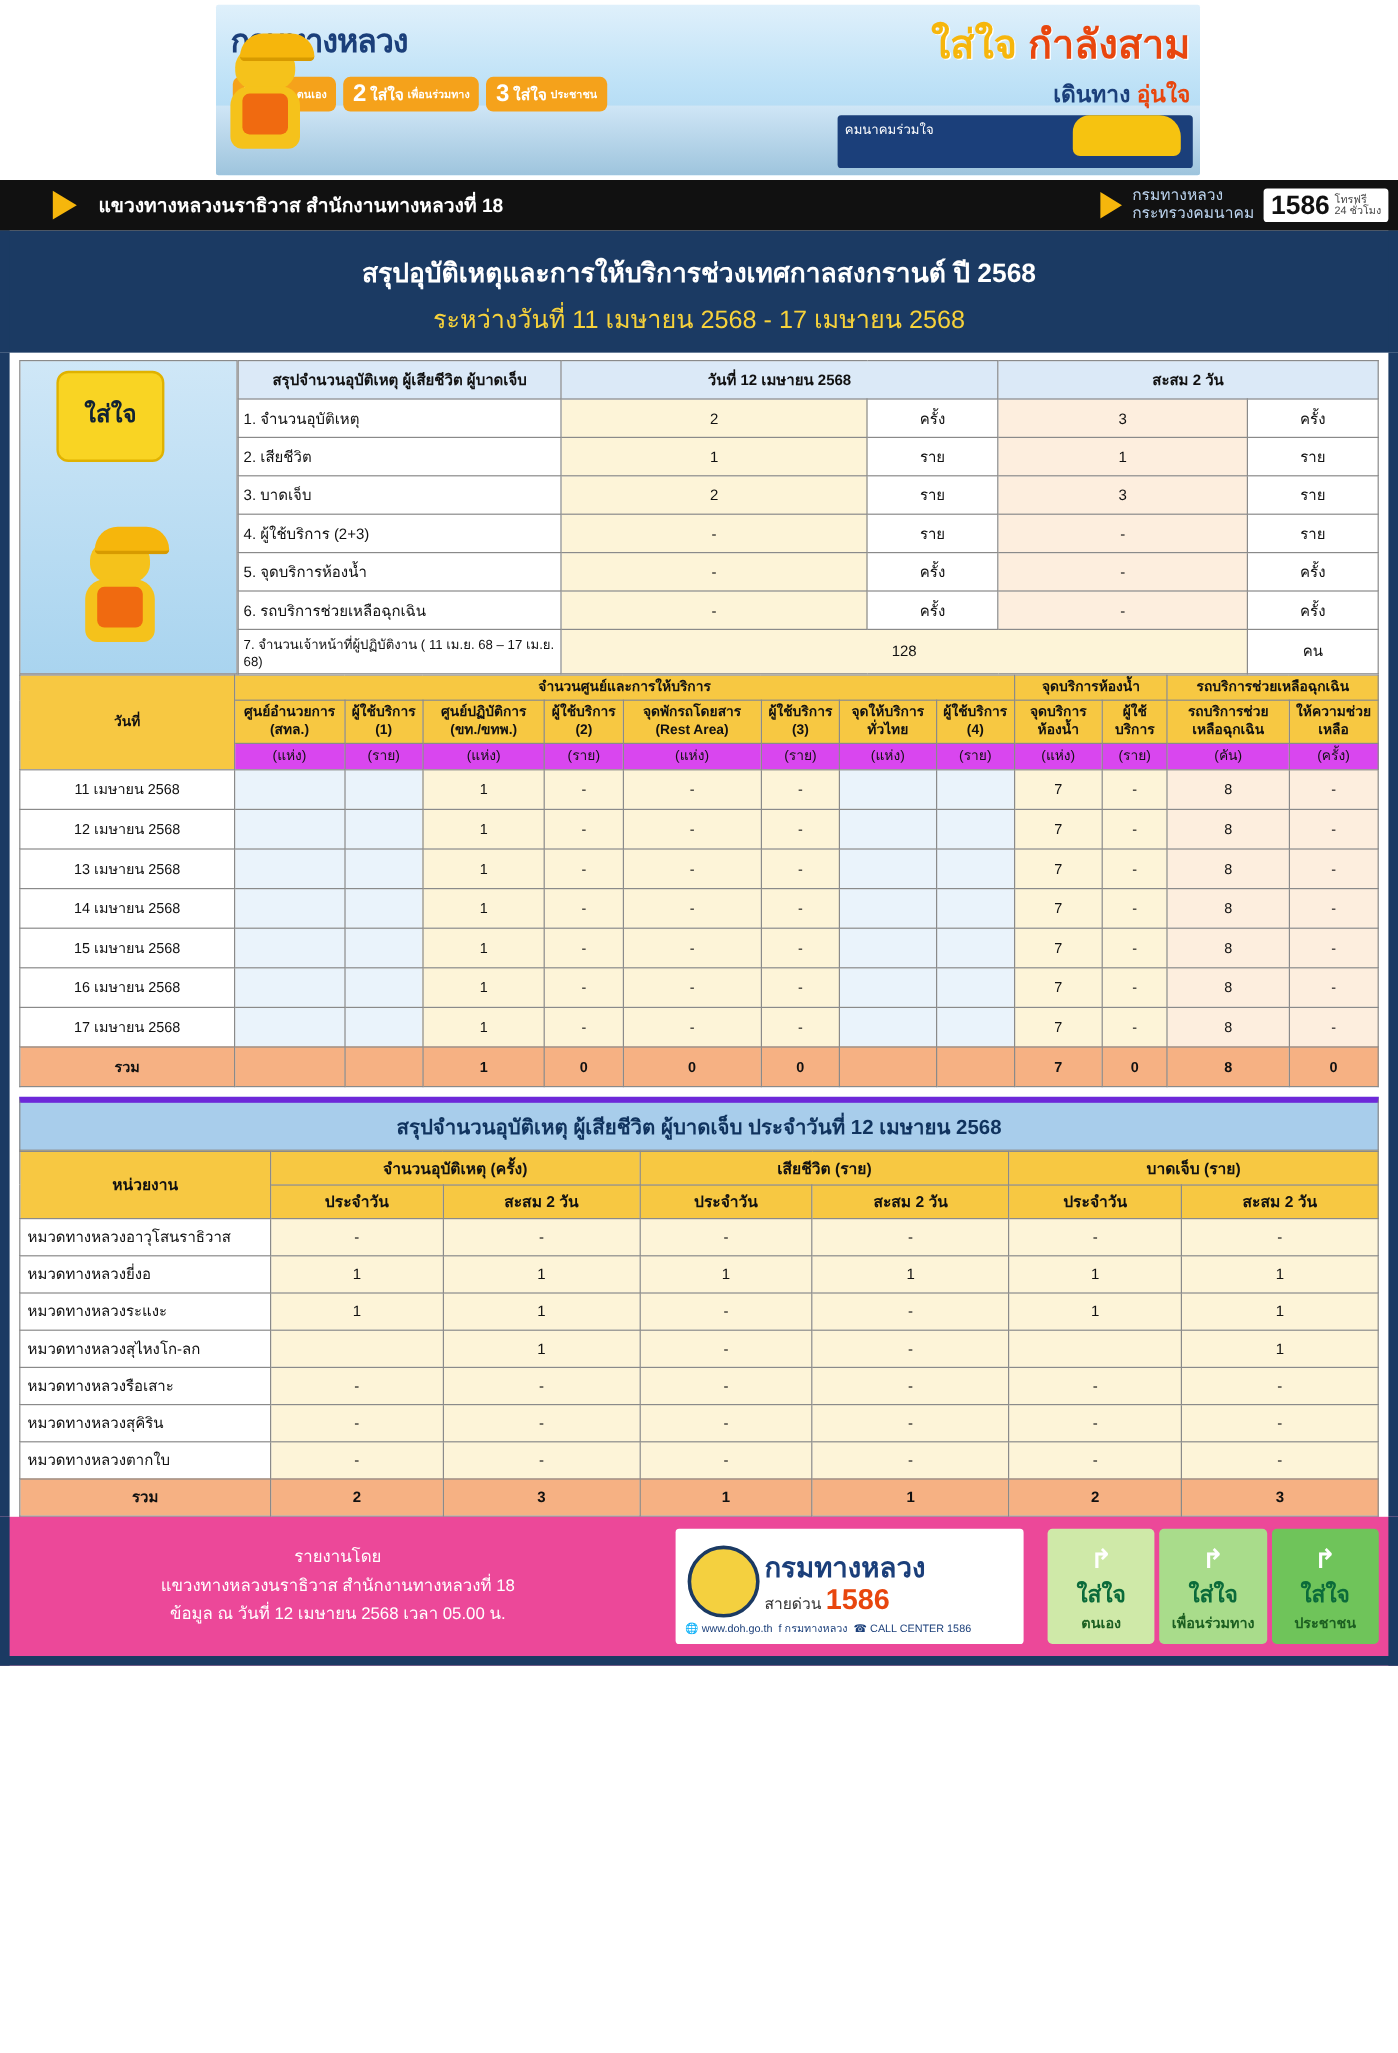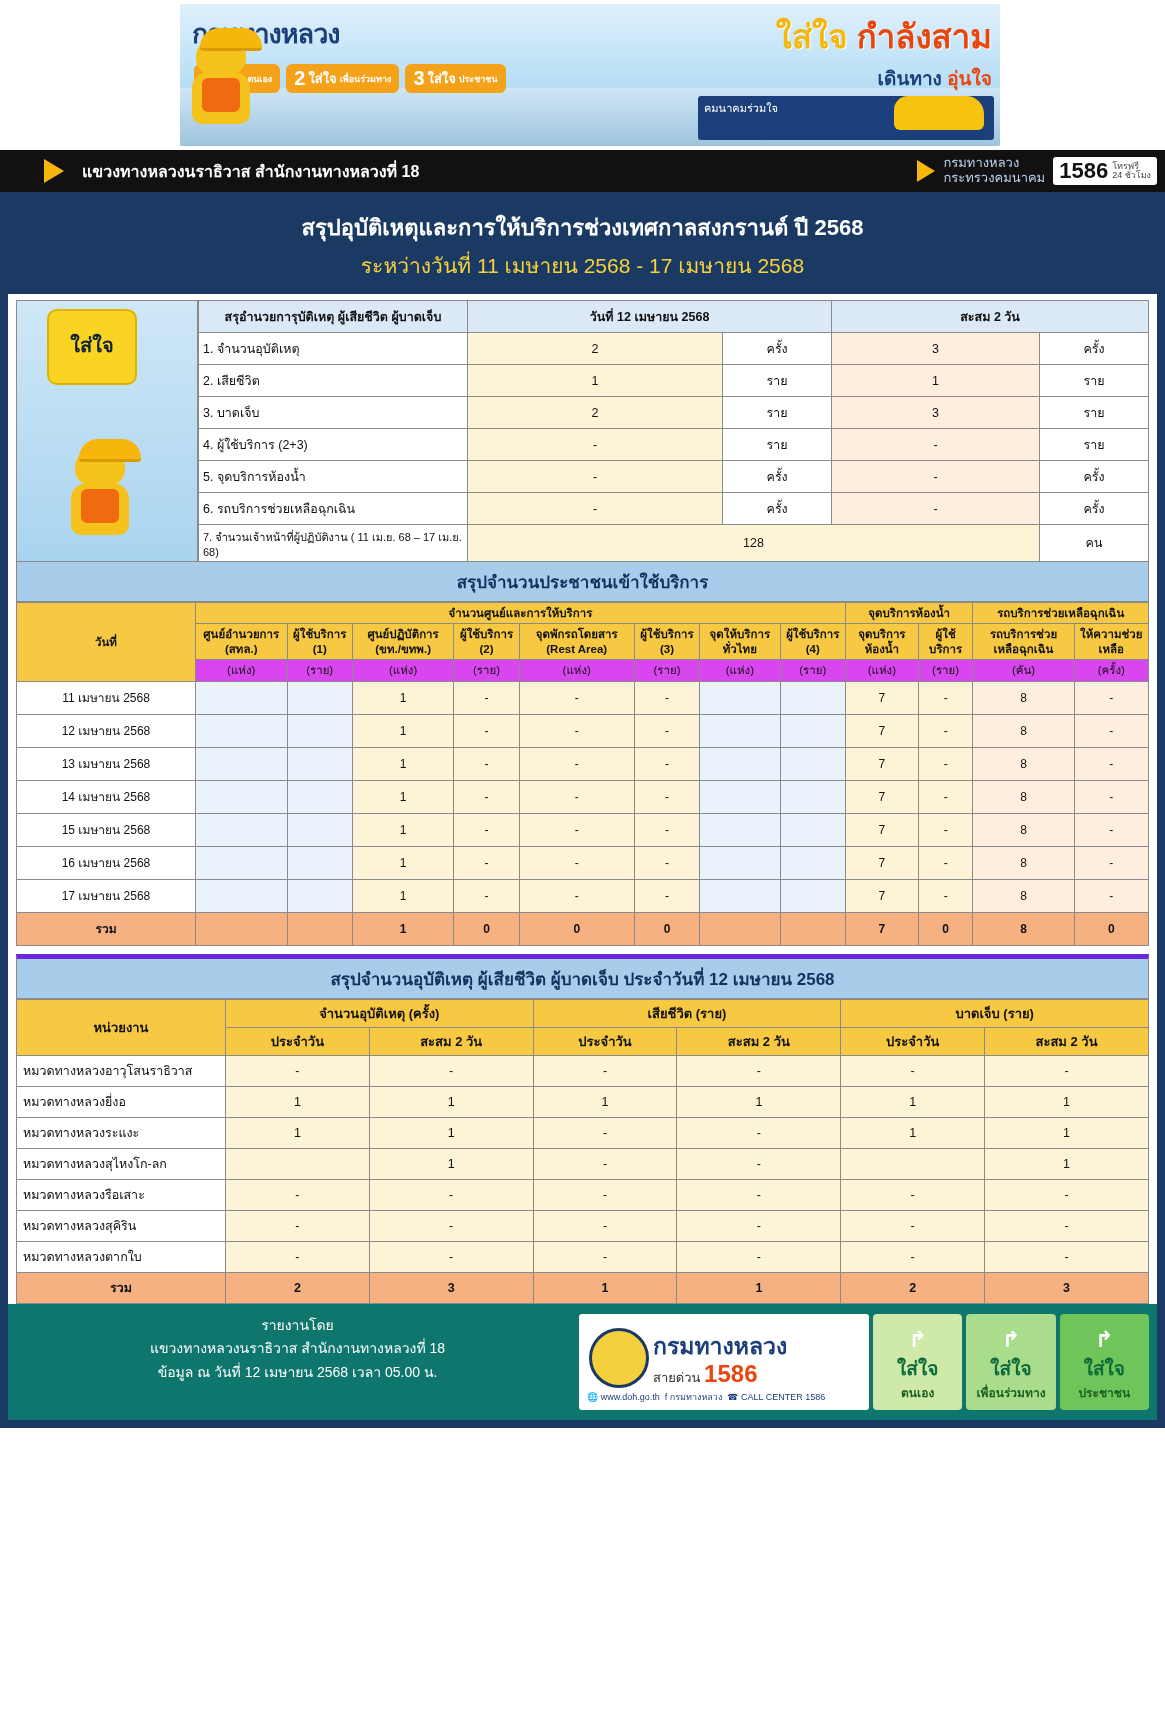--- a/index.html
+++ b/index.html
@@ -78,21 +78,21 @@
   .svc .unitrow th{background:#d946ef;font-weight:normal;font-size:11.5px;}
 
   
   .unit th{background:#f7c842;text-align:center;font-weight:bold;font-size:13px;}
   .unit td{height:24px;font-size:12.5px;}
   .unit td.name{text-align:left;padding-left:6px;background:#fff;}
   .unit td.v{text-align:center;background:#fdf4d8;}
   .unit .totalrow td{background:#f6b183;font-weight:bold;text-align:center;}
 
   
-  .footer{background:#0f766e;color:#fff;display:flex;padding:10px 8px;box-sizing:border-box;border-left:8px solid #1b3a63;border-right:8px solid #1b3a63;border-bottom:8px solid #1b3a63;}
+  .footer{background:#ec4899;color:#fff;display:flex;align-items:center;padding:10px 8px;box-sizing:border-box;border-left:8px solid #1b3a63;border-right:8px solid #1b3a63;border-bottom:8px solid #1b3a63;gap:16px;}
   .f-left{flex:1;text-align:center;font-size:14px;line-height:1.7;}
   .f-mid{width:290px;height:96px;background:#fff;border-radius:3px;position:relative;overflow:hidden;}
   .f-mid .seal{position:absolute;left:10px;top:14px;width:54px;height:54px;border-radius:50%;background:#f4d03f;border:3px solid #1b3a63;}
   .f-mid .dept{position:absolute;left:74px;top:14px;font-size:23px;font-weight:bold;color:#1b3f7a;}
   .f-mid .hot{position:absolute;left:74px;top:46px;font-size:13px;color:#333;}
   .f-mid .num{color:#e8460e;font-size:24px;font-weight:bold;}
   .f-mid .bot{position:absolute;left:8px;bottom:6px;font-size:9px;color:#1b3f7a;}
   .f-right{width:280px;height:96px;display:flex;}
   .f-card{flex:1;margin-left:4px;border-radius:4px;display:flex;flex-direction:column;align-items:center;justify-content:flex-end;padding-bottom:8px;color:#1b5e20;font-weight:bold;}
   .f-card .big{font-size:19px;color:#0b6b3a;}
@@ -192,21 +192,21 @@
           <div class="m-head">
               <div class="m-hat"></div>
             </div>
           <div class="m-body"></div>
           <div class="m-vest"></div>
         </div>
       </div>
       <table class="sumtable">
         <tbody>
             <tr>
-          <td class="sum-h" style="width:260px">สรุอำนวยการุบัติเหตุ ผู้เสียชีวิต ผู้บาดเจ็บ</td>
+          <td class="sum-h" style="width:260px">สรุปจำนวนอุบัติเหตุ ผู้เสียชีวิต ผู้บาดเจ็บ</td>
           <td class="sum-h" colspan="2">วันที่ 12 เมษายน 2568</td>
           <td class="sum-h" colspan="2">สะสม 2 วัน</td>
         </tr>
         <tr>
           <td class="sum-label">1. จำนวนอุบัติเหตุ</td>
           <td class="sum-val">2</td>
           <td class="sum-unit" style="width:100px">ครั้ง</td>
           <td class="sum-val2">3</td>
           <td class="sum-unit" style="width:100px">ครั้ง</td>
         </tr>
@@ -247,21 +247,20 @@
         </tr>
         <tr>
           <td class="sum-label" style="font-size:11px">7. จำนวนเจ้าหน้าที่ผู้ปฏิบัติงาน ( 11 เม.ย. 68 – 17 เม.ย. 68)</td>
           <td class="sum-val" colspan="3">128</td>
           <td class="sum-unit">คน</td>
         </tr>
       </tbody>
         </table>
     </div>
 
-    <div class="sectionbar">สรุปจำนวนประชาชนเข้าใช้บริการ</div>
 
     <table class="svc">
       <tbody>
           <tr>
         <th rowspan="3" style="width:170px">วันที่</th>
         <th colspan="8">จำนวนศูนย์และการให้บริการ</th>
         <th colspan="2">จุดบริการห้องน้ำ</th>
         <th colspan="2">รถบริการช่วยเหลือฉุกเฉิน</th>
       </tr>
       <tr>

